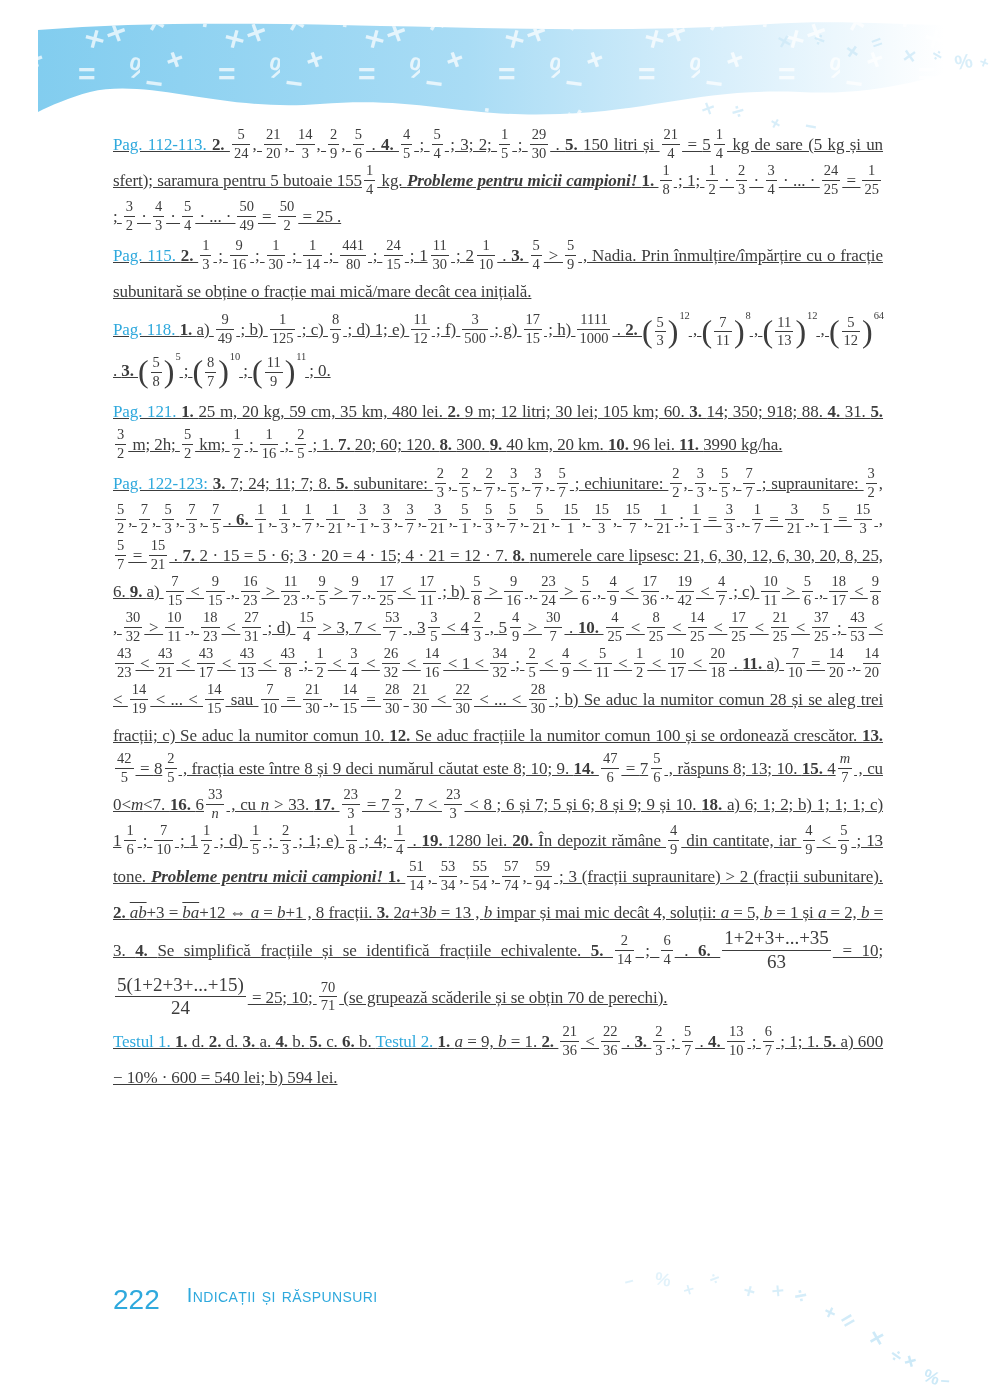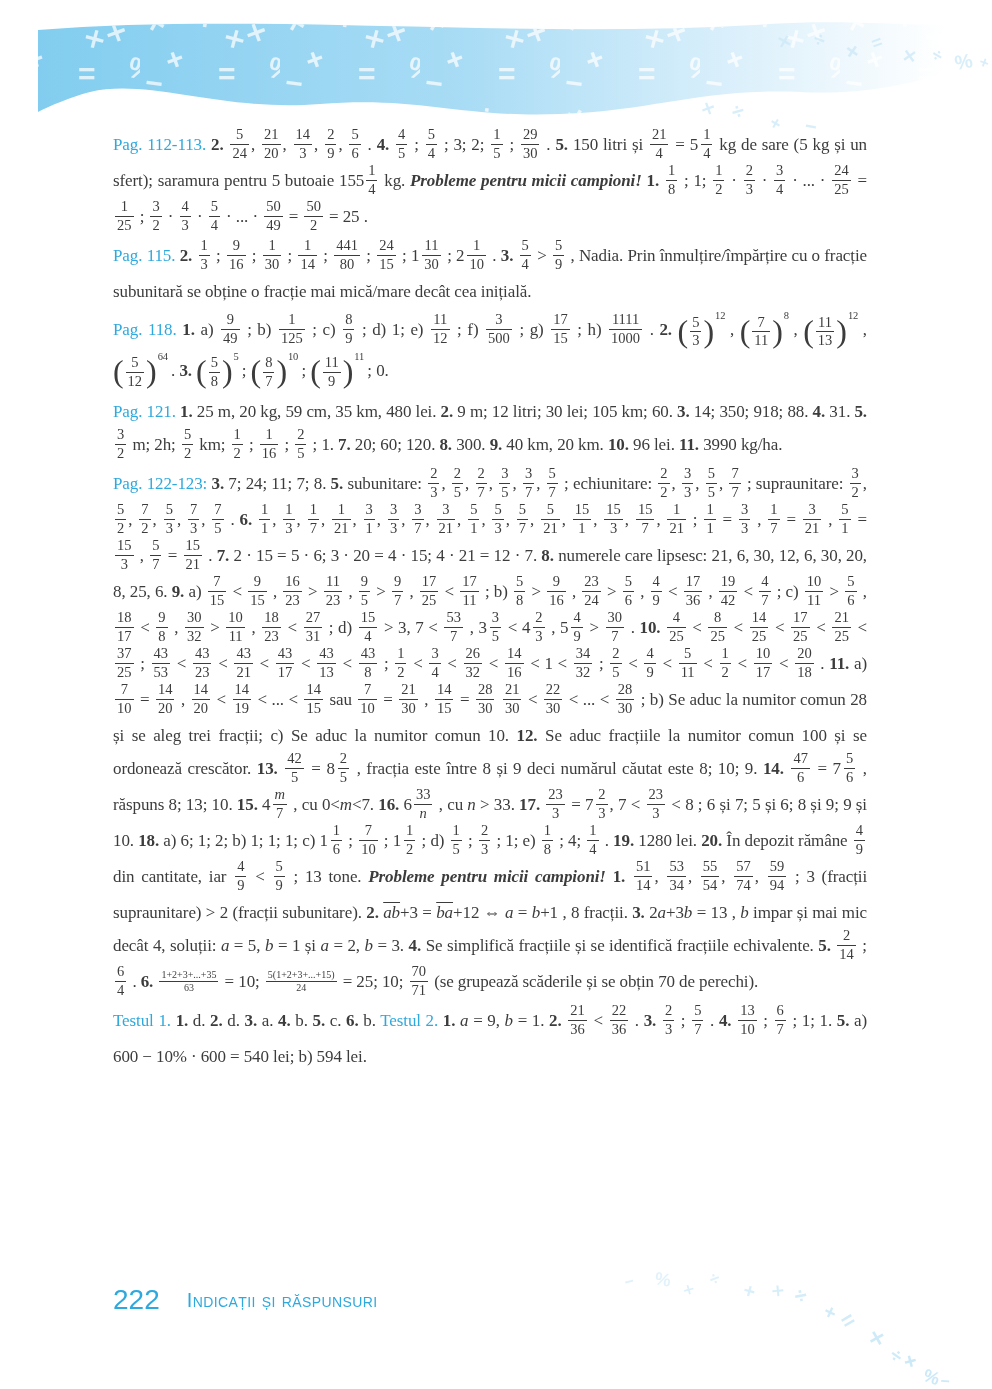--- a/index.html
+++ b/index.html
@@ -2,37 +2,37 @@
 <html><head>
 <meta charset="utf-8">
 <style>
   html,body { margin:0; padding:0; background:#ffffff; }
   .page { position:relative; width:992px; height:1389px; background:#fff; overflow:hidden;
           font-family:"Liberation Serif", serif; color:#3c3c3c; }
   .banner { position:absolute; left:0; top:0; }
   .trail  { position:absolute; left:560px; top:1272px; }
   .content { position:absolute; left:113px; top:128px; width:770px;
              font-size:17px; text-align:justify; letter-spacing:-0.1px; }
-  .content p { margin:0 16px 3px 0; line-height:33px; }
+  .content p { margin:0 0 3px 0; line-height:33px;text-decoration:underline; }
   .pag { color:#2fa9dd; }
   .bseg { font-weight:bold; }
   .bi { font-weight:bold; font-style:italic; }
   .vr { font-style:italic; }
   .ov { font-style:italic; text-decoration:overline; }
   .f { display:inline-block; vertical-align:middle; position:relative; top:-2px;
        text-align:center; font-size:14.5px; line-height:1.2; margin:0 2px; letter-spacing:0; }
   .f .n, .f .d { display:block; padding:0 2px; }
   .f .d { border-top:1px solid #3c3c3c; }
-  .f.big { font-size:10px; }
+  .f.big { font-size:19px; }
   .mx { white-space:nowrap; }
   .mx .w { margin-right:1px; }
   .pw { white-space:nowrap; display:inline-block; vertical-align:middle; }
   .pw .par { font-size:32px; font-weight:300; vertical-align:middle; position:relative; top:-3px; line-height:0; }
   .pw sup { font-size:10.5px; position:relative; top:-12px; left:1px; }
-  .footer { position:absolute; left:113px; top:1284px; display:flex; align-items:center;
+  .footer { position:absolute; left:113px; top:1284px; display:flex; align-items:flex-start;
             column-gap:27px; color:#2fa9dd; font-family:"Liberation Sans", sans-serif; }
   .pagenum { font-size:28px; }
   .foottitle { font-size:20px; font-variant:small-caps; letter-spacing:0.4px; }
 </style>
 </head>
 <body>
 
 <div class="page">
 
   <svg class="banner" width="992" height="150" viewBox="0 0 992 150">

